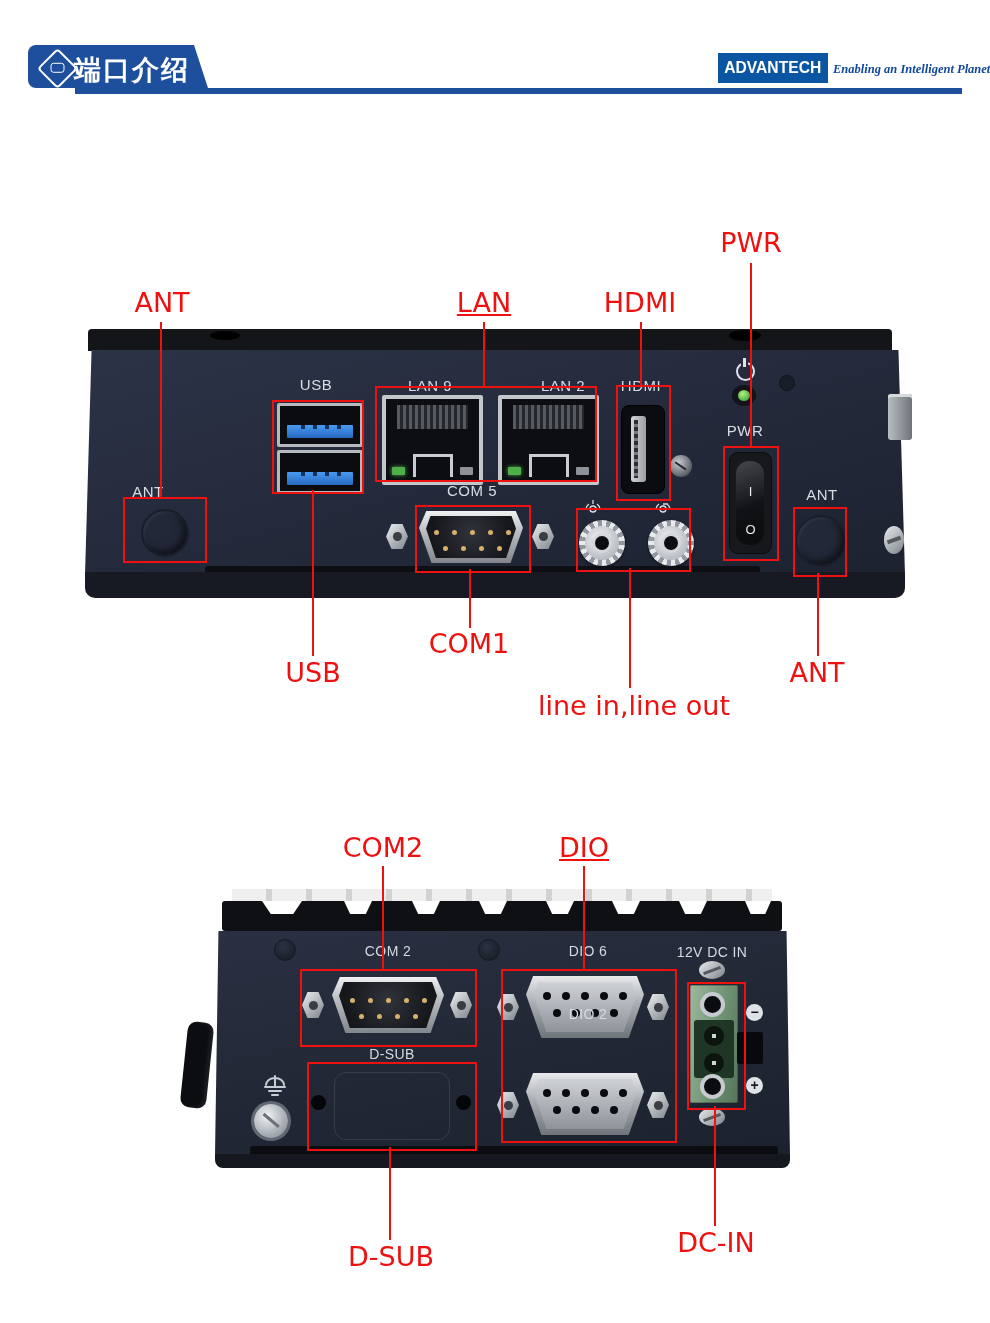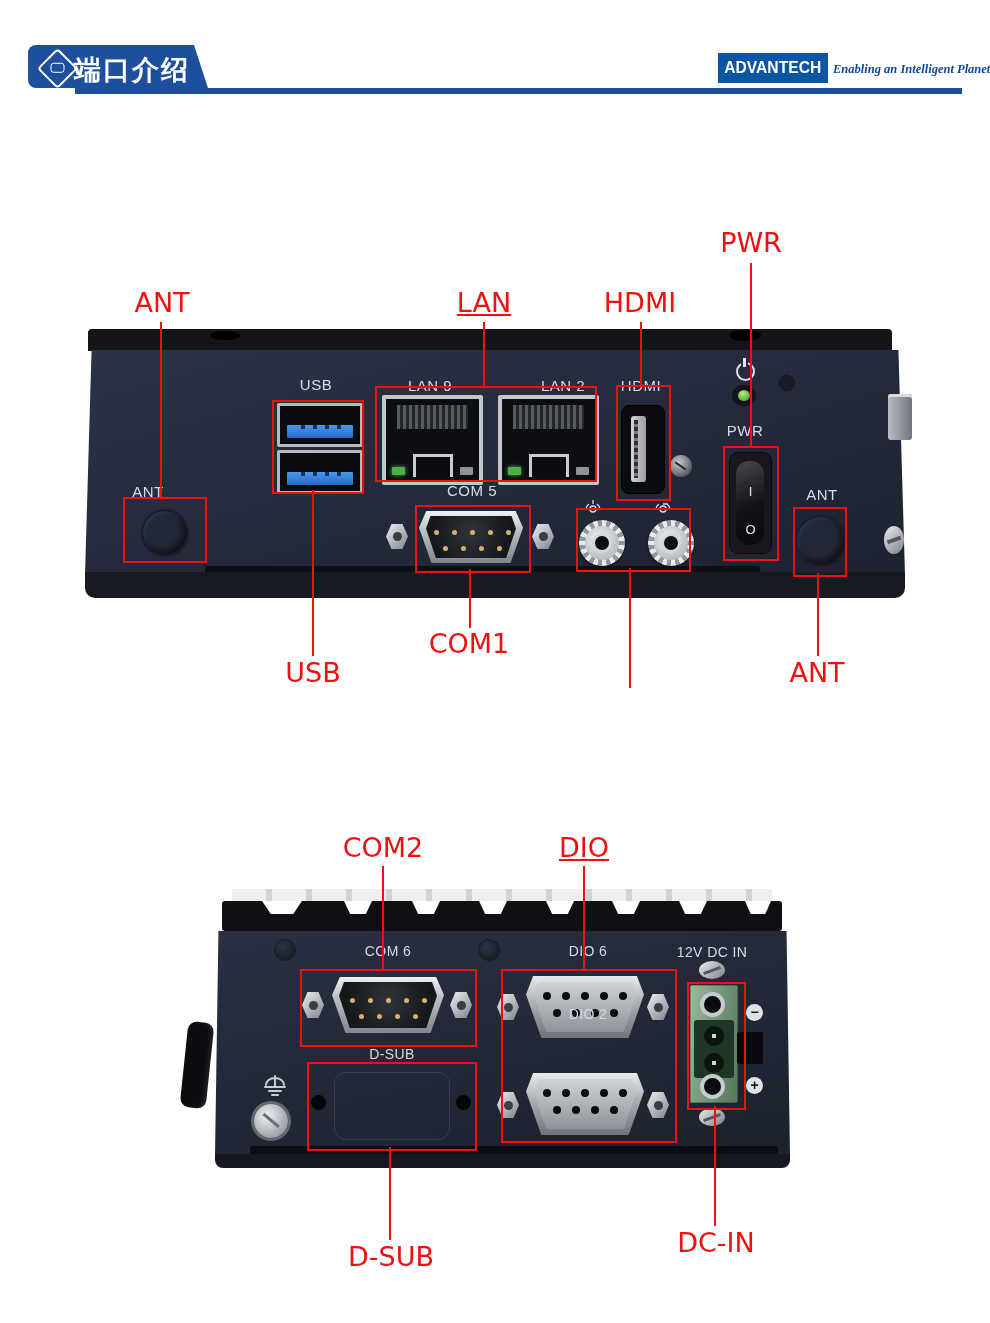--- a/index.html
+++ b/index.html
@@ -215,20 +215,21 @@
   <div class="abs front-lip"></div>
   <div class="abs front-bottom"></div>
 
   <div class="abs red-lbl" style="left:114px;top:289px;width:96px;">ANT</div>
   <div class="abs red-lbl" style="left:436px;top:289px;width:96px;text-decoration:underline;">LAN</div>
   <div class="abs red-lbl" style="left:592px;top:289px;width:96px;">HDMI</div>
   <div class="abs red-lbl" style="left:703px;top:229px;width:96px;">PWR</div>
   <div class="abs red-lbl" style="left:265px;top:659px;width:96px;">USB</div>
   <div class="abs red-lbl" style="left:421px;top:630px;width:96px;">COM1</div>
   <div class="abs red-lbl" style="left:769px;top:659px;width:96px;">ANT</div>
+  <div class="abs red-lbl" style="left:534px;top:692px;width:200px;">line in,line out</div>
 
   <div class="abs red-line" style="left:160px;top:322px;height:175px;"></div>
   <div class="abs red-line" style="left:483px;top:322px;height:64px;"></div>
   <div class="abs red-line" style="left:640px;top:322px;height:63px;"></div>
   <div class="abs red-line" style="left:750px;top:263px;height:183px;"></div>
   <div class="abs red-line" style="left:312px;top:490px;height:166px;"></div>
   <div class="abs red-line" style="left:469px;top:569px;height:59px;"></div>
   <div class="abs red-line" style="left:817px;top:573px;height:83px;"></div>
   <div class="abs red-line" style="left:629px;top:568px;height:120px;"></div>
 
@@ -249,21 +250,21 @@
   <div class="abs notch" style="left:479px;width:28px;"></div>
   <div class="abs notch" style="left:546px;width:28px;"></div>
   <div class="abs notch" style="left:612px;width:28px;"></div>
   <div class="abs notch" style="left:679px;width:28px;"></div>
   <div class="abs notch" style="left:745px;width:26px;"></div>
   <div class="abs rear-body"></div>
 
   <div class="abs mount-hole" style="left:274px;top:939px;"></div>
   <div class="abs mount-hole" style="left:478px;top:939px;"></div>
 
-  <div class="abs dev-lbl2" style="left:355px;top:944px;width:66px;">COM 6</div>
+  <div class="abs dev-lbl2" style="left:355px;top:944px;width:66px;">COM 2</div>
   <div class="abs hex" style="left:302px;top:992px;width:22px;height:26px;"></div>
   <div class="abs hex" style="left:450px;top:992px;width:22px;height:26px;"></div>
   <div class="abs db9m" style="left:332px;top:977px;width:112px;height:56px;">
     <div class="face"></div>
     <div class="pins" style="left:18px;top:21px;"></div>
   </div>
 
   <div class="abs dev-lbl2" style="left:556px;top:944px;width:64px;">DIO 6</div>
   <div class="abs hex" style="left:497px;top:994px;width:22px;height:26px;"></div>
   <div class="abs hex" style="left:647px;top:994px;width:22px;height:26px;"></div>

